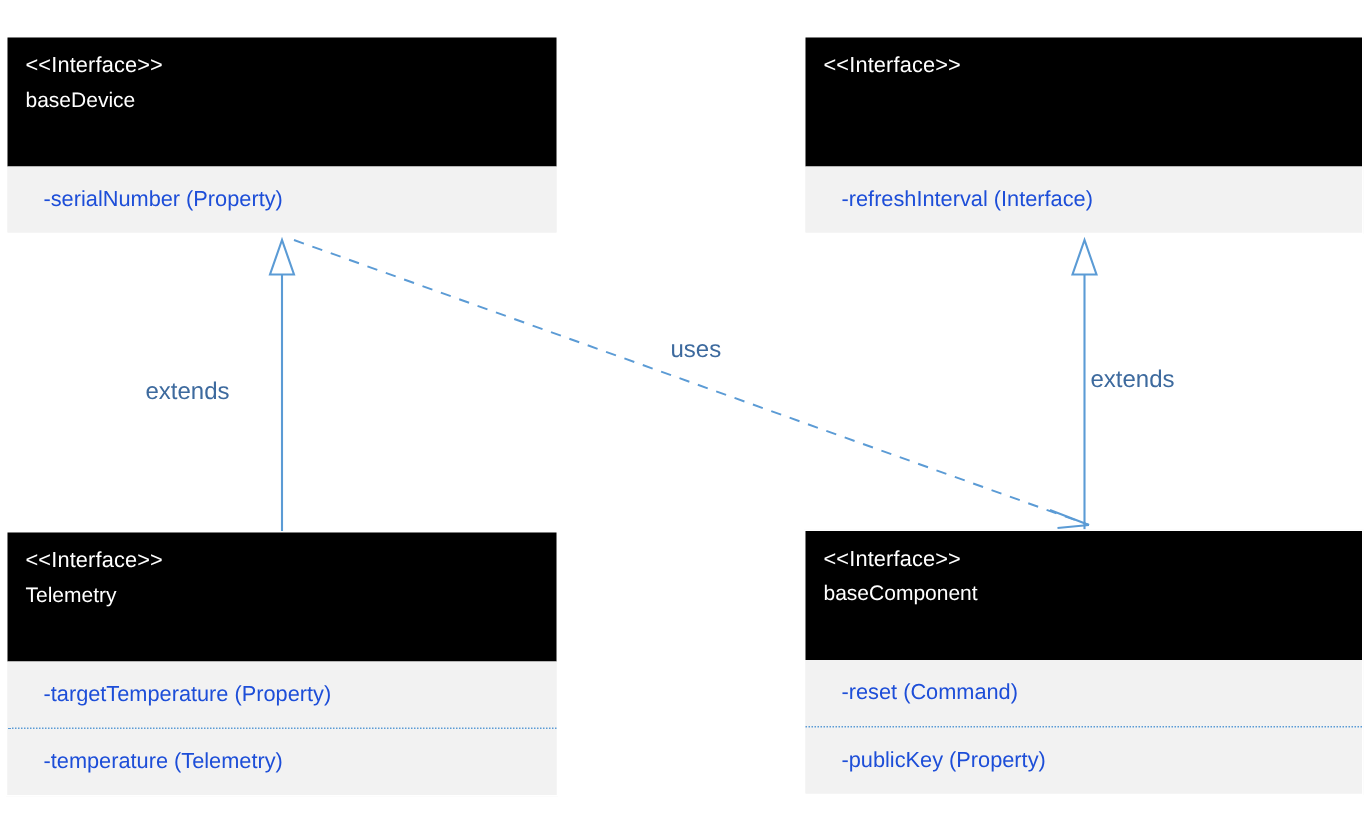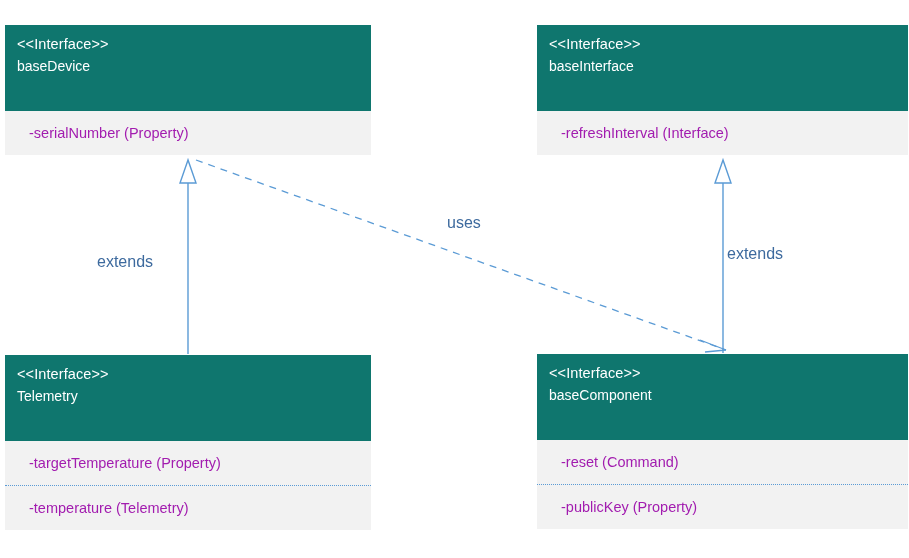--- a/index.html
+++ b/index.html
@@ -31,21 +31,21 @@
   }
 
   .uml-class {
     position: absolute;
     box-sizing: border-box;
     background: #F2F2F2;
     border: 1px solid #FFFFFF;
   }
 
   .uml-header {
-    background: #0f766e;
+    background: #000000;
     box-sizing: border-box;
     padding: 10px 0 8px 12px;
     color: #FFFFFF;
   }
 
   .uml-stereotype {
     font-size: 14.5px;
     line-height: 18px;
     color: #FFFFFF;
     letter-spacing: 0.1px;
@@ -59,21 +59,21 @@
     white-space: nowrap;
   }
 
   .uml-members {
     background: #F2F2F2;
   }
 
   .uml-member {
     font-size: 14.5px;
     line-height: 18px;
-    color: #a21caf;
+    color: #1d4ed8;
     padding: 13px 12px 13px 24px;
     white-space: nowrap;
     box-sizing: border-box;
   }
 
   .uml-member + .uml-member {
     border-top: 1px dotted #5B9BD5;
   }
 
   .edge-label {
@@ -94,21 +94,21 @@
 
   
   #class-Thermostat { left: 4px; top: 354px; width: 368px; }
   #class-Thermostat .uml-header { height: 86px; }
 
   
   #class-baseComponent { left: 536px; top: 353px; width: 373px; }
   #class-baseComponent .uml-header { height: 86px; }
 
   #label-extends-left  { left: 97px;  top: 252px; }
-  #label-uses          { left: 447px; top: 213px; }
+  #label-uses          { left: 447px; top: 224px; }
   #label-extends-right { left: 727px; top: 244px; }
 </style>
 </head>
 <body>
 
 <div class="diagram-canvas">
 
   <svg class="edge-layer" width="909" height="558" viewBox="0 0 909 558" xmlns="http://www.w3.org/2000/svg">
 
      baseDevice (solid, hollow triangle) --&gt;
@@ -142,21 +142,20 @@
       <div class="uml-name">baseDevice</div>
     </div>
     <div class="uml-members">
       <div class="uml-member">-serialNumber (Property)</div>
     </div>
   </div>
 
   <div class="uml-class" id="class-baseInterface">
     <div class="uml-header">
       <div class="uml-stereotype">&lt;&lt;Interface&gt;&gt;</div>
-      <div class="uml-name">baseInterface</div>
     </div>
     <div class="uml-members">
       <div class="uml-member">-refreshInterval (Interface)</div>
     </div>
   </div>
 
   <div class="uml-class" id="class-Thermostat">
     <div class="uml-header">
       <div class="uml-stereotype">&lt;&lt;Interface&gt;&gt;</div>
       <div class="uml-name">Telemetry</div>

